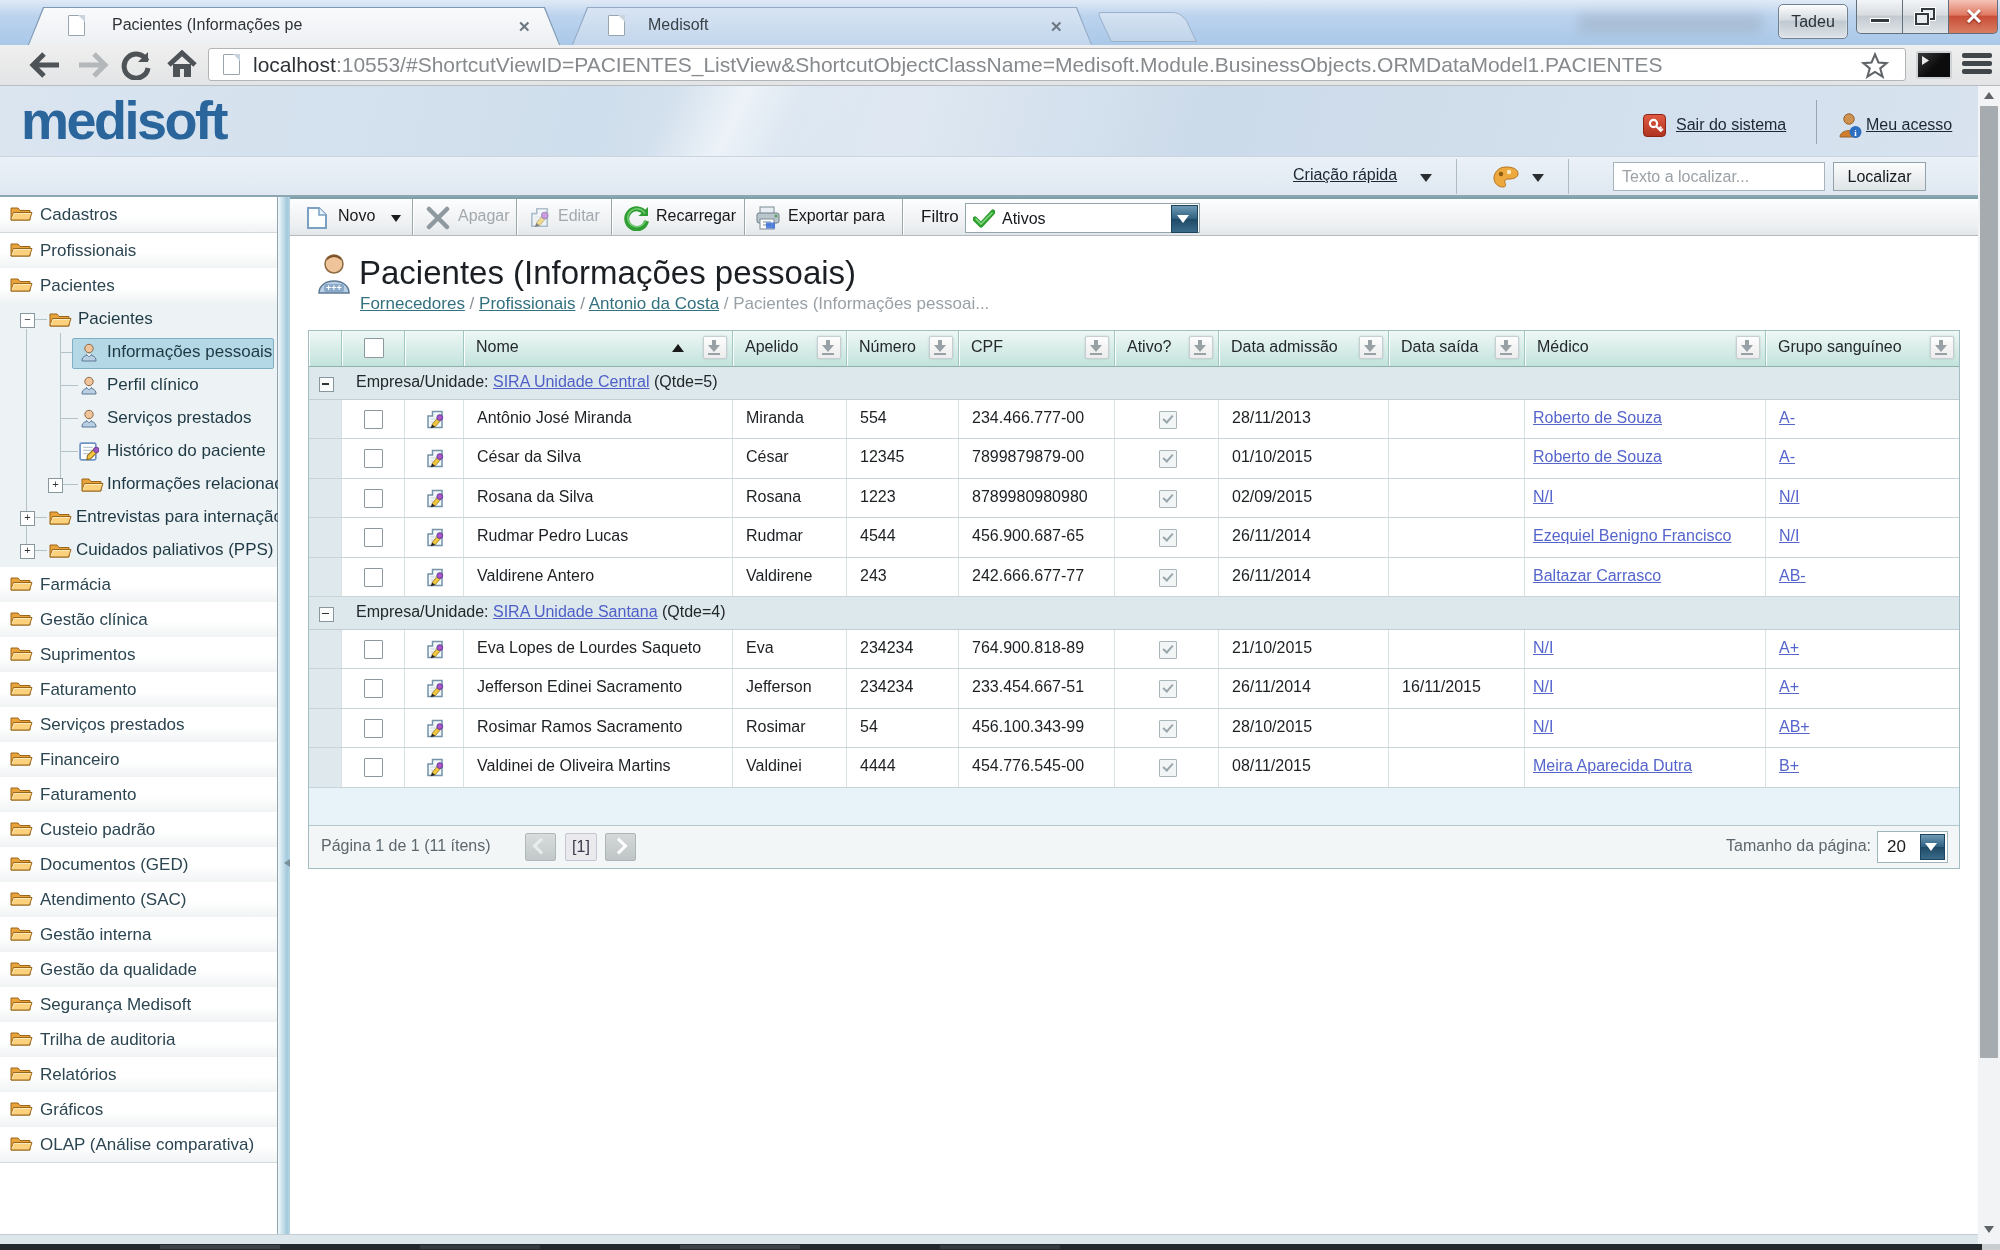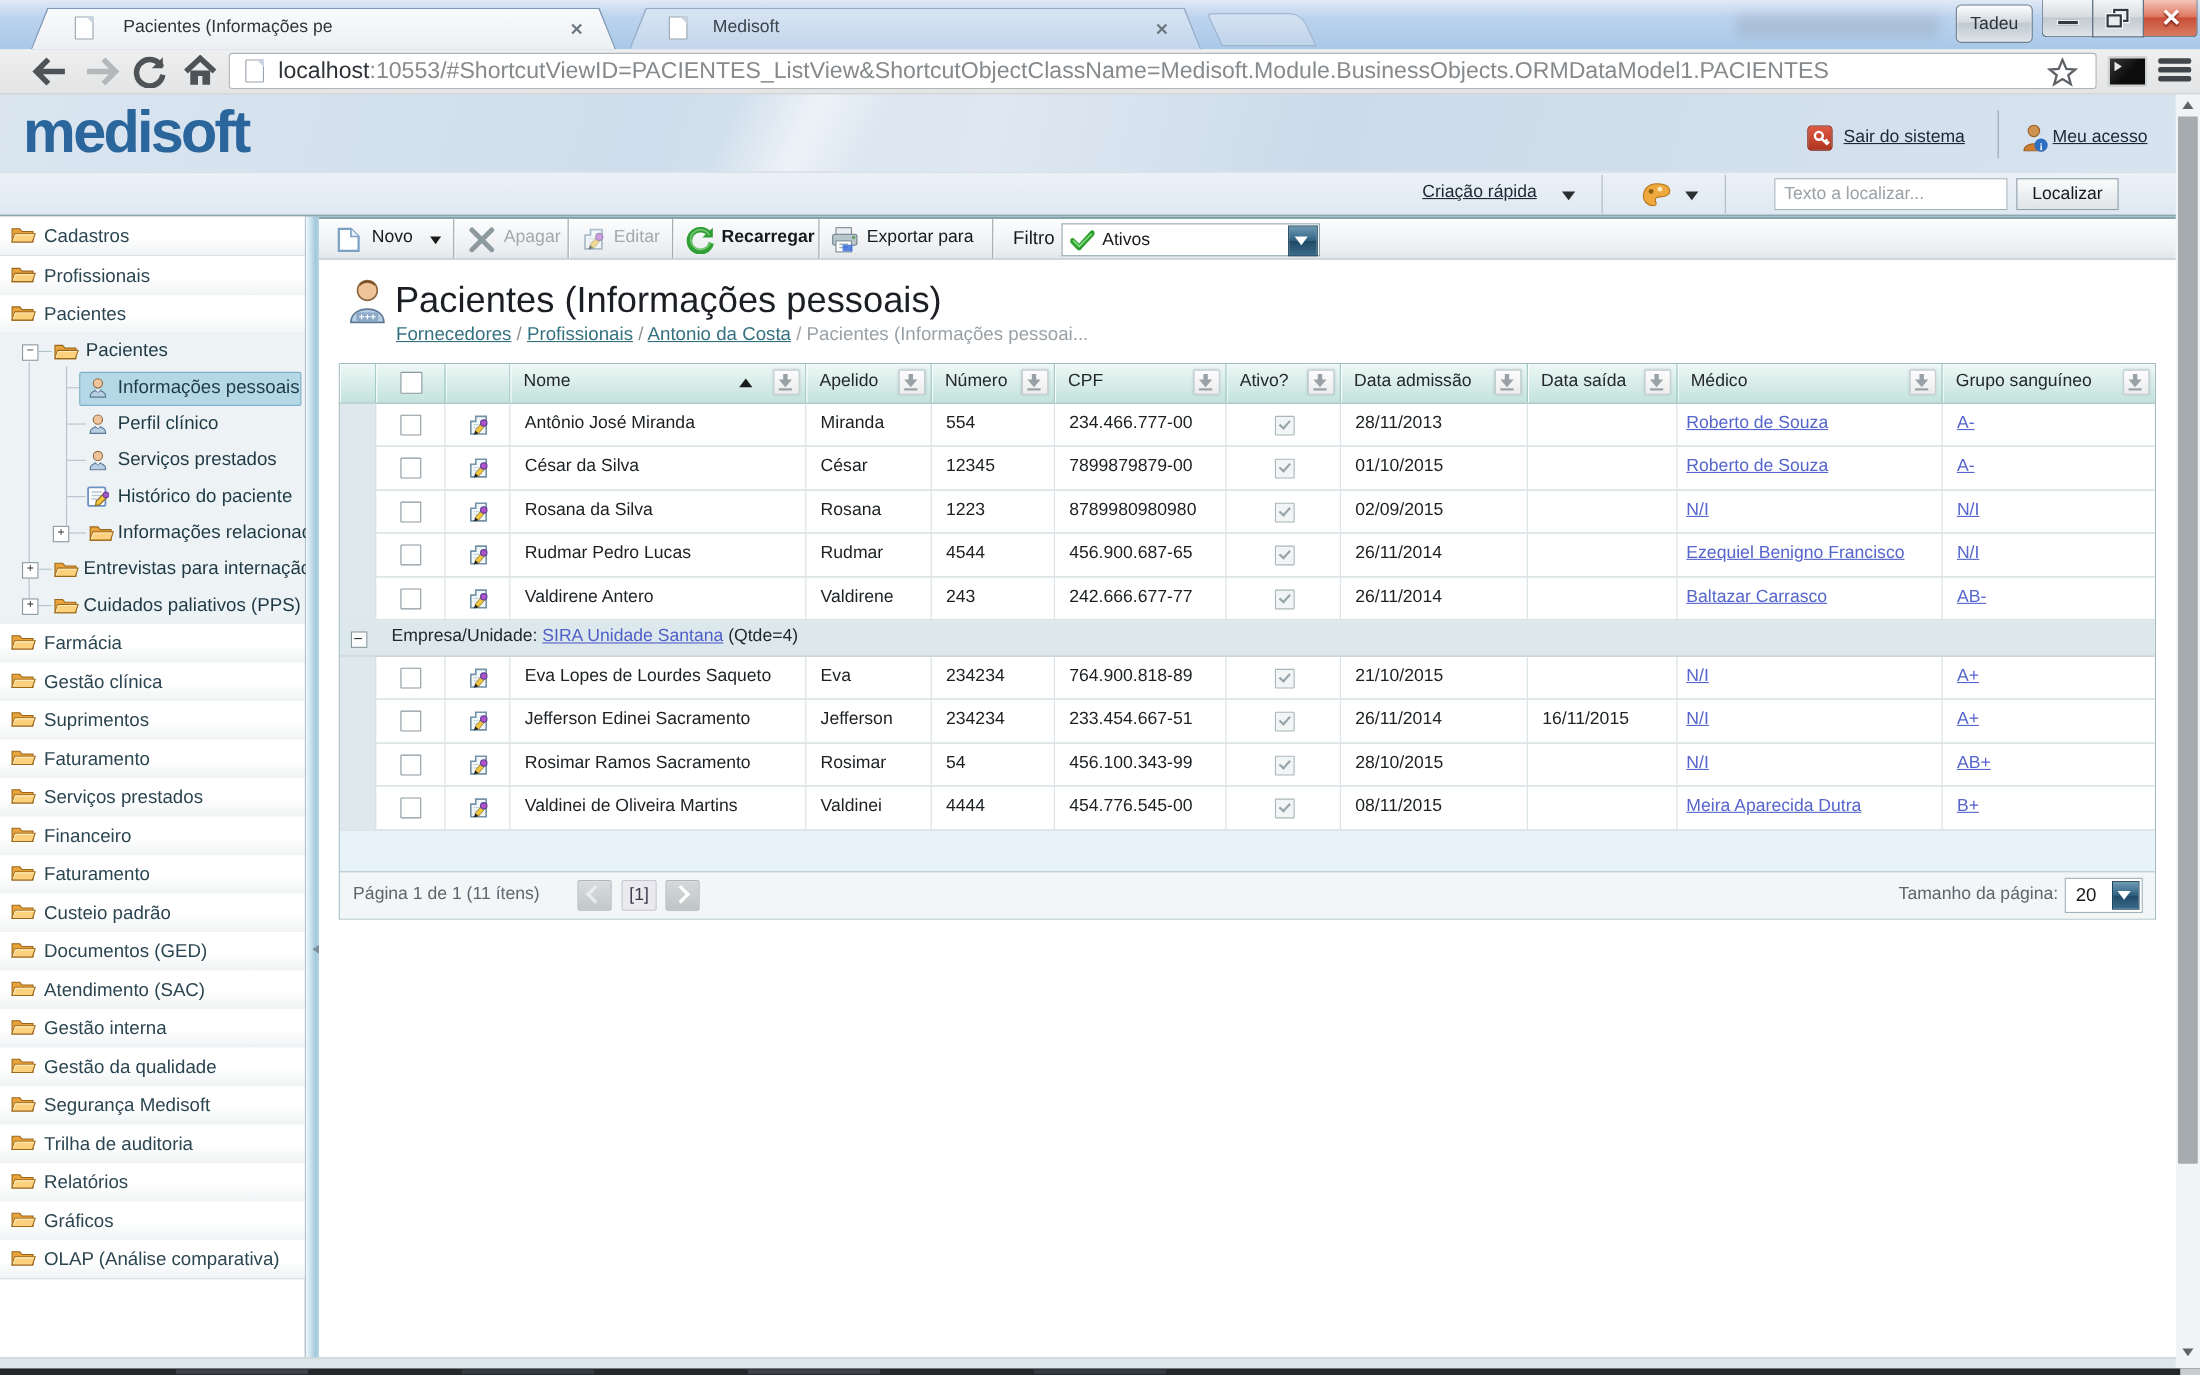--- a/index.html
+++ b/index.html
@@ -445,21 +445,21 @@
           <use href="#editico"></use>
         </g>
       </svg>
  <div class="tbtxt tbgray" style="left:268px;">Editar</div>
  <div class="tsep" style="left:321px;"></div>
  <svg class="abs" style="left:333px;top:5px" width="27" height="27" viewBox="0 0 27 27">
         <path d="M22.5 10 A 10 10 0 1 0 23.5 17" fill="none" stroke="#2f9e33" stroke-width="5"></path>
         <path d="M25 3 L25 12 L15.5 12 Z" fill="#2f9e33"></path>
         <path d="M21.8 9.5 A 9 9 0 1 0 22.6 16" fill="none" stroke="#6fc86f" stroke-width="1.6"></path>
       </svg>
- <div class="tbtxt" style="left:366px;font-weight:bold;">Recarregar</div>
+ <div class="tbtxt" style="left:366px;">Recarregar</div>
  <div class="tsep" style="left:454px;"></div>
  <svg class="abs" style="left:465px;top:6px" width="26" height="26" viewBox="0 0 26 26">
         <rect x="5" y="2" width="14" height="7" fill="#e8eef2" stroke="#7c8b94"></rect>
         <rect x="2" y="8" width="22" height="10" rx="2" fill="#b9c6ce" stroke="#6e7e88"></rect>
         <rect x="5" y="14" width="14" height="10" fill="#fff" stroke="#7c8b94"></rect>
         <path d="M8 17 H16 M8 20 H16" stroke="#9fb3be" stroke-width="1.5"></path>
         <circle cx="21" cy="11" r="1.5" fill="#5a9e5a"></circle>
         <rect x="11" y="17.5" width="9" height="6" fill="#3a6fd8" opacity=".85"></rect>
       </svg>
  <div class="tbtxt" style="left:498px;">Exportar para</div>
@@ -513,20 +513,24 @@
         <div class="hcell" style="width:136px">Data saída<div class="fbtn">
             <b></b>
           </div></div>
         <div class="hcell" style="width:241px">Médico<div class="fbtn">
             <b></b>
           </div></div>
         <div class="hcell" style="width:193px;border-right:none">Grupo sanguíneo<div class="fbtn">
             <b></b>
           </div></div>
       </div>
+<div class="grow">
+        <div class="minus"></div>
+        <div style="position:absolute;left:47px;top:6px;">Empresa/Unidade: <a>SIRA Unidade Central</a> (Qtde=5)</div>
+      </div>
 <div class="drow">
         <div class="dcell c0" style="width:33px"></div>
         <div class="dcell" style="width:63px;padding:0">
           <div class="cb" style="position:relative;left:22px;top:10px;width:17px;height:17px"></div>
         </div>
         <div class="dcell" style="width:59px;padding:0">
           <svg style="position:relative;left:19px;top:9px" width="21" height="21" viewBox="0 0 20 21">
             <use href="#editico"></use>
           </svg>
         </div>

